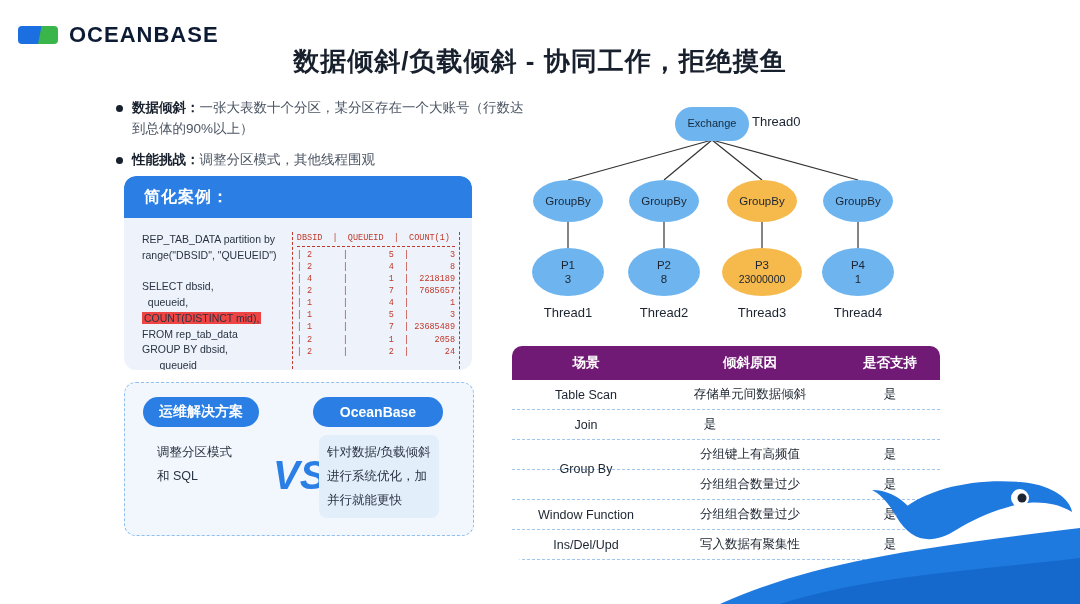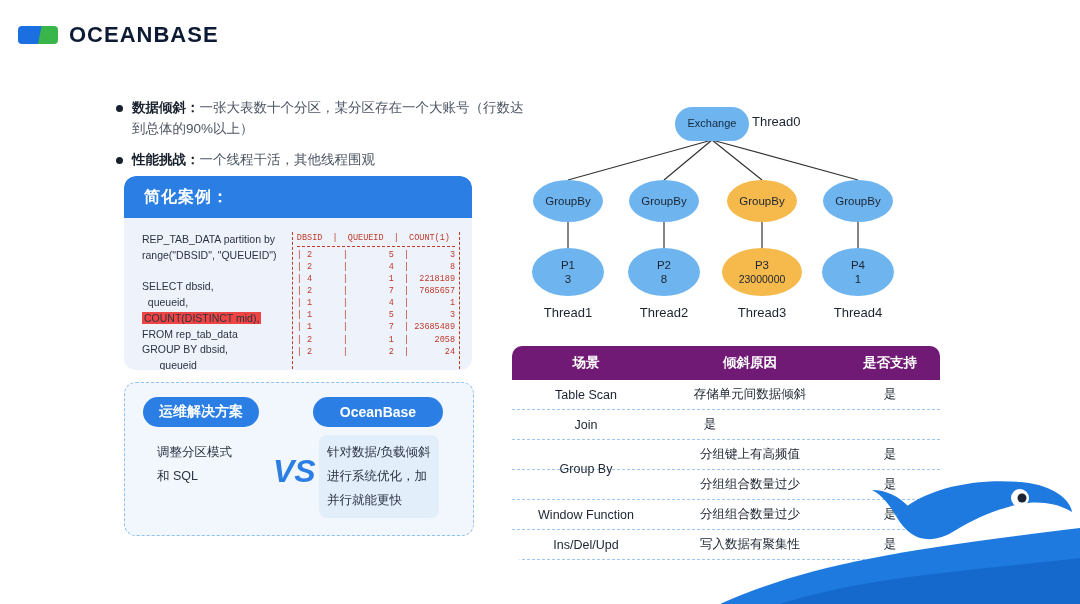--- a/index.html
+++ b/index.html
@@ -197,21 +197,21 @@
     background: #e3eefb;
     border-radius: 8px;
     padding: 6px 8px;
     top: 52px;
     box-sizing: border-box;
   }
   .vs-mark {
     position: absolute;
     left: 148px;
     top: 70px;
-    font-size: 32px;
+    font-size: 40px;
     font-weight: bold;
     color: #2b7fe4;
     font-style: italic;
   }
 
   
   .tree {
     position: absolute;
     left: 500px;
     top: 100px;
@@ -312,32 +312,33 @@
 <div class="slide">
 
   <div class="logo-wrap">
     <div class="logo-mark">
       <div class="lm-blue"></div>
       <div class="lm-green"></div>
     </div>
     <div class="logo-text">OCEANBASE</div>
   </div>
 
+  <div class="title">数据倾斜/负载倾斜 - 协同工作，拒绝摸鱼</div>
 
   <div class="bullets">
     <div class="bullet">
       <span class="dot"></span>
       <span>
         <span class="b-label">数据倾斜：</span><span class="b-text">一张大表数十个分区，某分区存在一个大账号（行数达到总体的90%以上）</span>
       </span>
     </div>
     <div class="bullet">
       <span class="dot"></span>
       <span>
-        <span class="b-label">性能挑战：</span><span class="b-text">一个线程干活，其他线程围观</span>
+        <span class="b-label">性能挑战：</span><span class="b-text">调整分区模式，其他线程围观</span>
       </span>
     </div>
   </div>
 
   <div class="case-card">
     <div class="case-head">简化案例：</div>
     <div class="case-body">
       <div class="sql-block"><span>REP_TAB_DATA partition by</span>
 <span>range("DBSID", "QUEUEID")</span>
 

